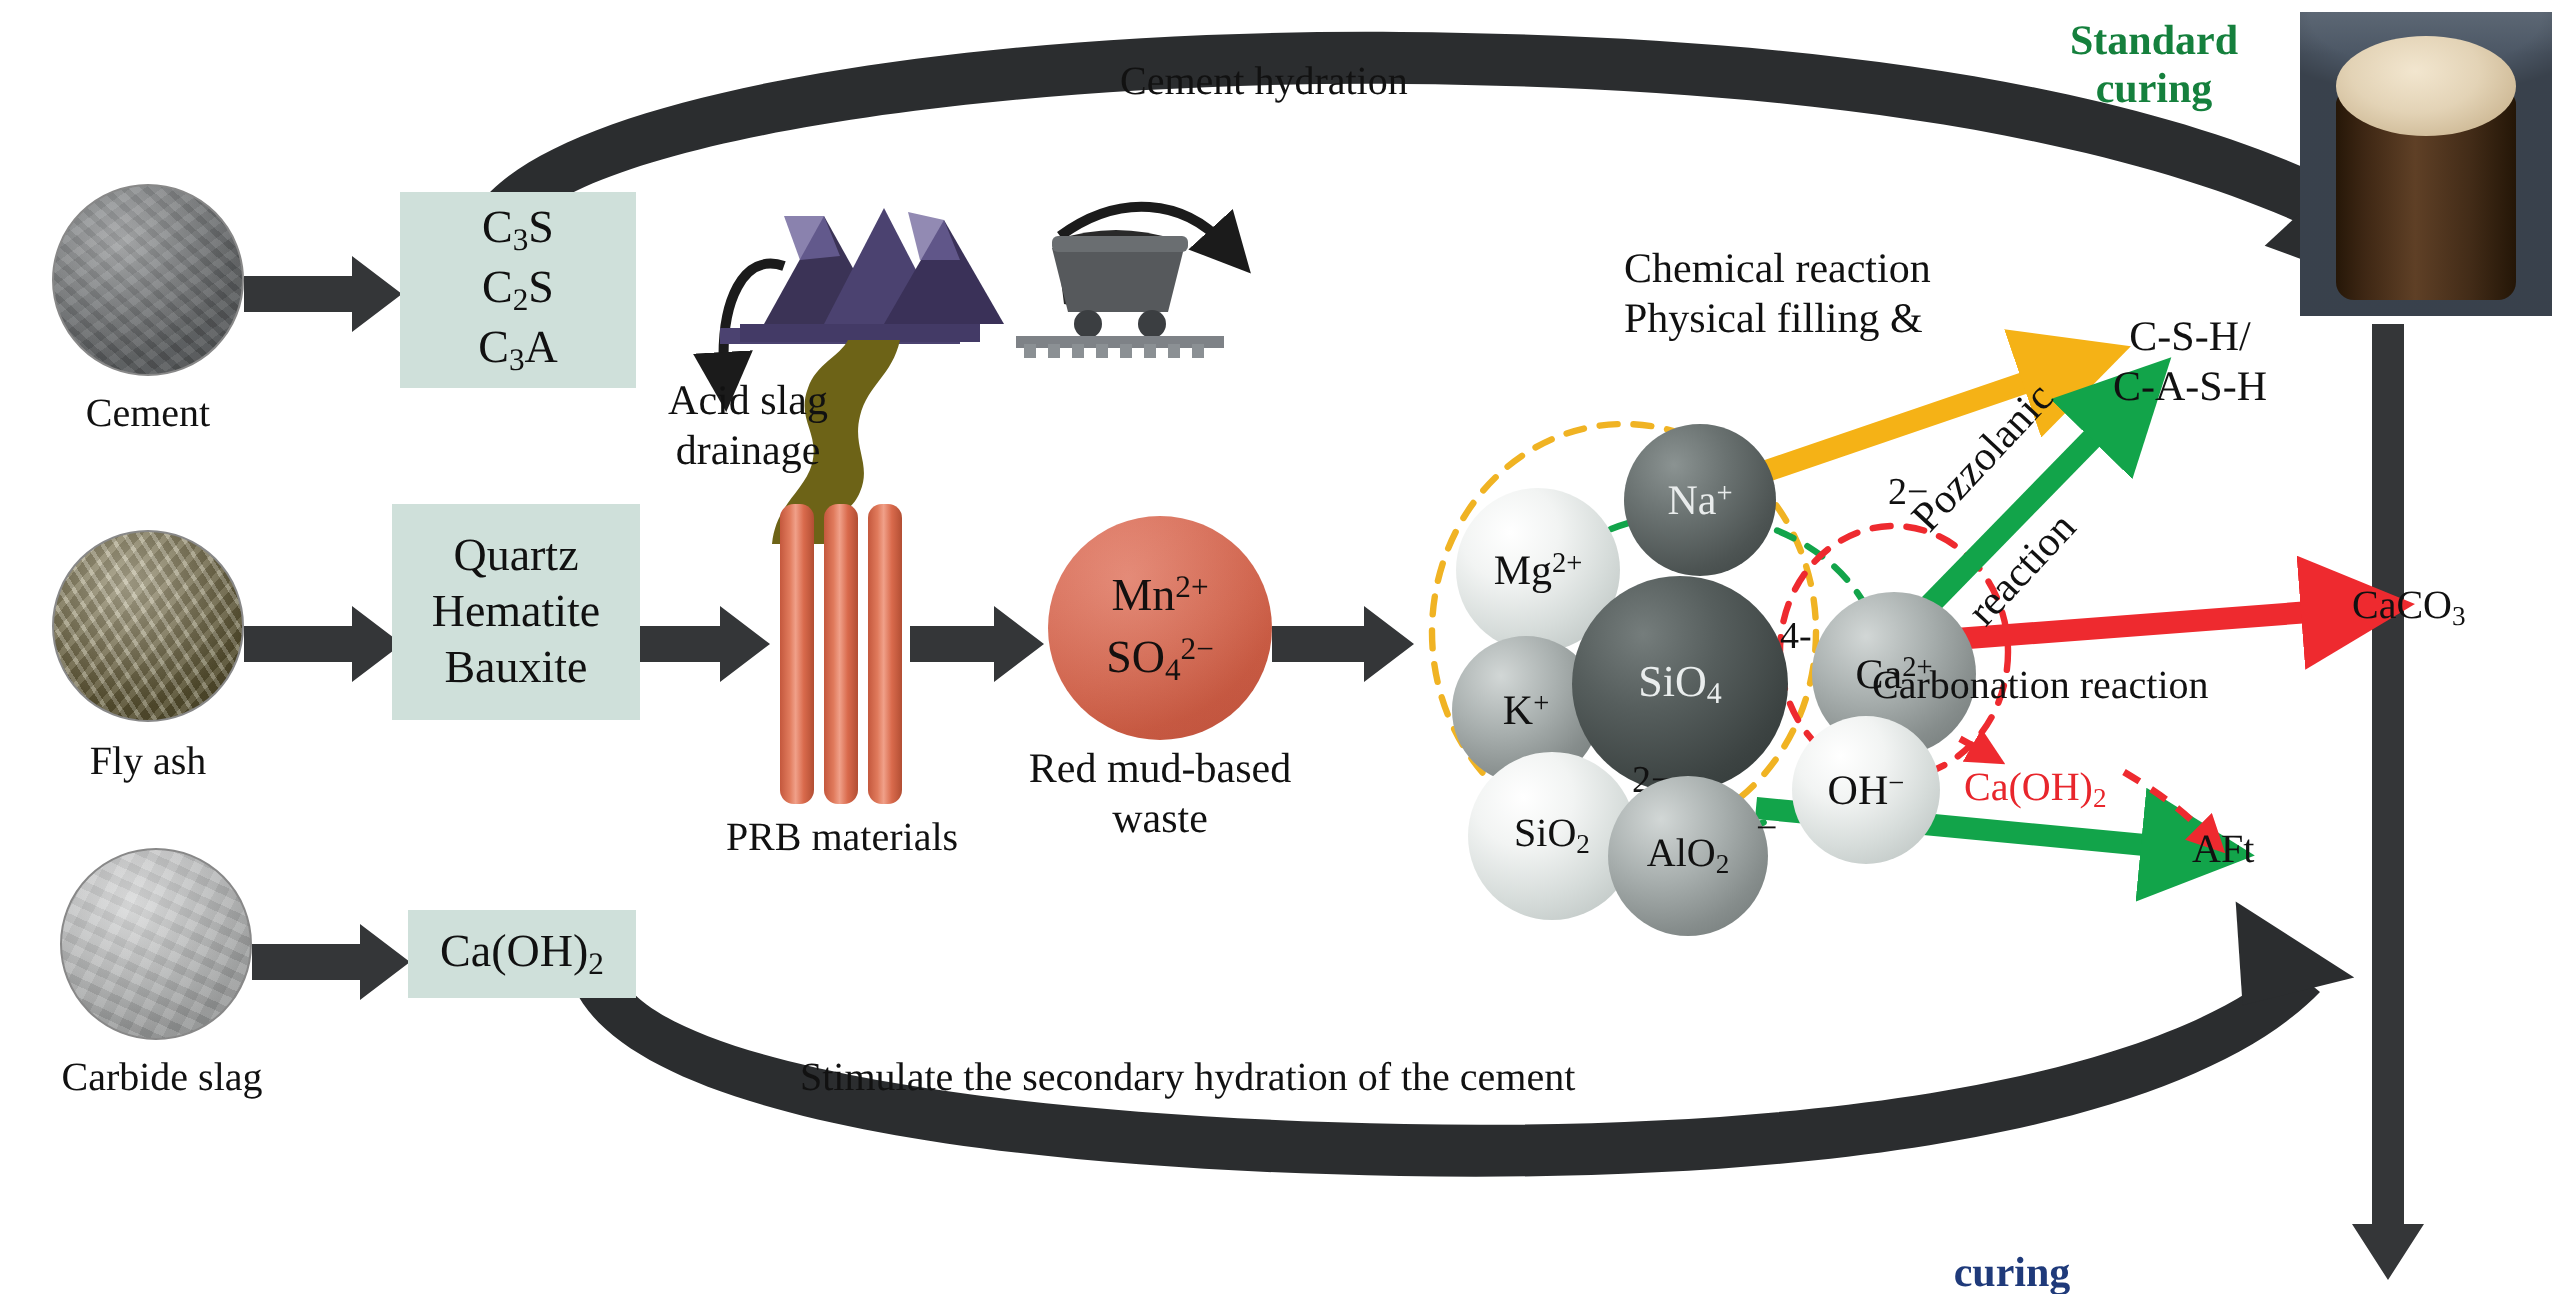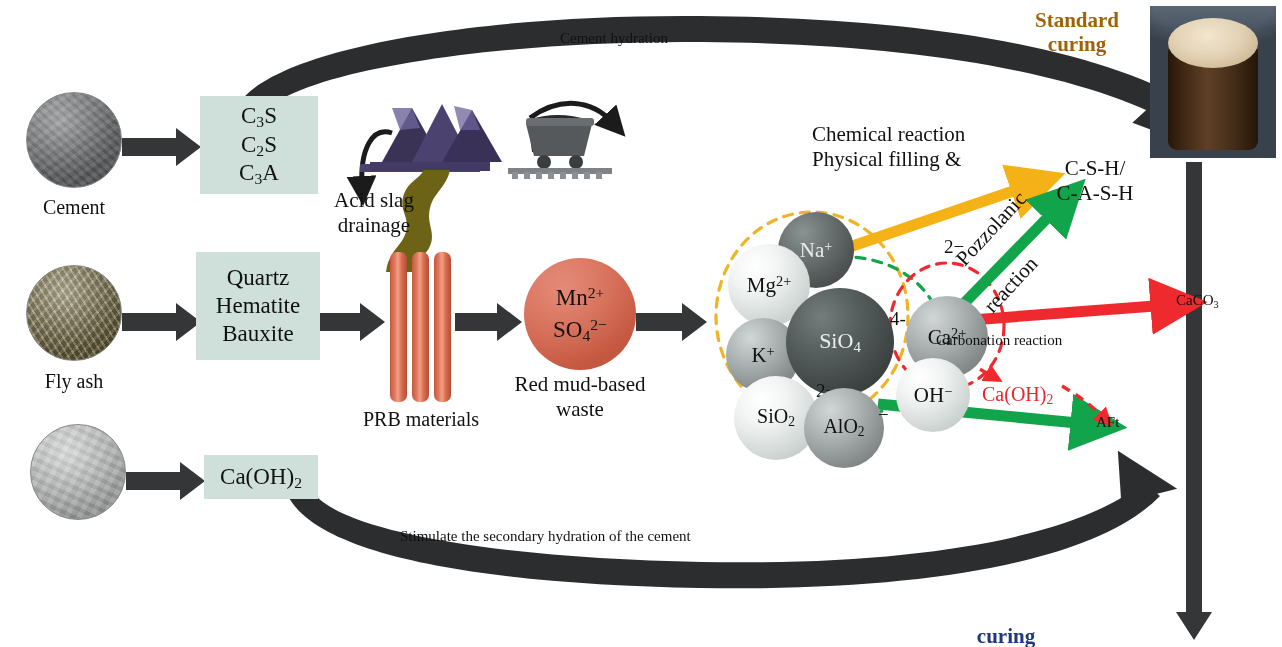--- a/index.html
+++ b/index.html
@@ -56,25 +56,25 @@
     line-height: 1.22;
     font-size: 23px;
   }
   .phase-box .ln { white-space: nowrap; }
   sub { font-size: .68em; vertical-align: -.25em; }
   sup { font-size: .68em; vertical-align: .42em; }
 
   
   .t { white-space: nowrap; }
   .t-20 { font-size: 20px; }
-  .t-21 { font-size: 15px; }
+  .t-21 { font-size: 20px; }
   .center { text-align: center; }
 
   .standard-curing {
-    color: #a16207;
+    color: #15803d;
     font-weight: bold;
     font-size: 21px;
     text-align: center;
     line-height: 1.15;
     font-family: "Liberation Serif", "DejaVu Serif", serif;
   }
   .carbonation-curing {
     color: #1f3a7a;
     font-weight: bold;
     font-size: 21px;
@@ -248,20 +248,21 @@
     </g>
   </svg>
 
   <div class="abs mat-circle" data-name="cement-sample-circle" style="left:26px;top:92px;width:96px;height:96px;"></div>
   <div class="abs mat-label" data-name="cement-label" style="left:16px;top:196px;width:116px;">Cement</div>
 
   <div class="abs mat-circle mat-flyash" data-name="fly-ash-sample-circle" style="left:26px;top:265px;width:96px;height:96px;"></div>
   <div class="abs mat-label" data-name="fly-ash-label" style="left:16px;top:370px;width:116px;">Fly ash</div>
 
   <div class="abs mat-circle mat-carbide" data-name="carbide-slag-sample-circle" style="left:30px;top:424px;width:96px;height:96px;"></div>
+  <div class="abs mat-label" data-name="carbide-slag-label" style="left:6px;top:528px;width:150px;">Carbide slag</div>
 
   <style> [data-name="cement-sample-circle"]{
     background:
       radial-gradient(circle at 36% 30%, rgba(255,255,255,.30), rgba(0,0,0,.12) 65%),
       repeating-linear-gradient(42deg, rgba(0,0,0,.09) 0 3px, rgba(255,255,255,.07) 3px 7px),
       repeating-linear-gradient(-35deg, rgba(0,0,0,.07) 0 5px, rgba(255,255,255,.05) 5px 9px),
       linear-gradient(150deg,#8b8e90,#6e7173 55%,#5d6062);
   }</style>
 
   <div class="abs phase-box" data-name="cement-phase-box" style="left:200px;top:96px;width:118px;height:98px;">
@@ -349,21 +350,21 @@
 
   <div class="abs big-ellipse" data-name="reaction-zone-ellipse" style="left:700px;top:150px;width:492px;height:312px;z-index:-1;"></div>
 
   <div class="abs" data-name="ellipse-heading" style="left:812px;top:122px;width:260px;font-size:21px;line-height:1.2;">
     <div data-name="ellipse-heading-line2">Chemical reaction</div>
     <div data-name="ellipse-heading-line1">Physical filling &amp;</div>
   </div>
 
   <div class="abs" data-name="ion-cluster" style="left:700px;top:150px;width:492px;height:312px;">
 
-    <div class="ion ion-dark" data-name="ion-na" style="left:78px;top:62px;width:76px;height:76px;">
+    <div class="ion ion-dark" data-name="ion-na" style="left:112px;top:62px;width:76px;height:76px;">
       <span style="color:#e9ecec;"><span>Na</span><sup>+</sup></span>
     </div>
 
     <div class="ion ion-light" data-name="ion-mg" style="left:28px;top:94px;width:82px;height:82px;">
       <span><span>Mg</span><sup>2+</sup></span>
     </div>
 
     <div class="abs" data-name="ion-feo2-charge" style="left:244px;top:86px;font-size:19px;">
       <span>2−</span>
     </div>

